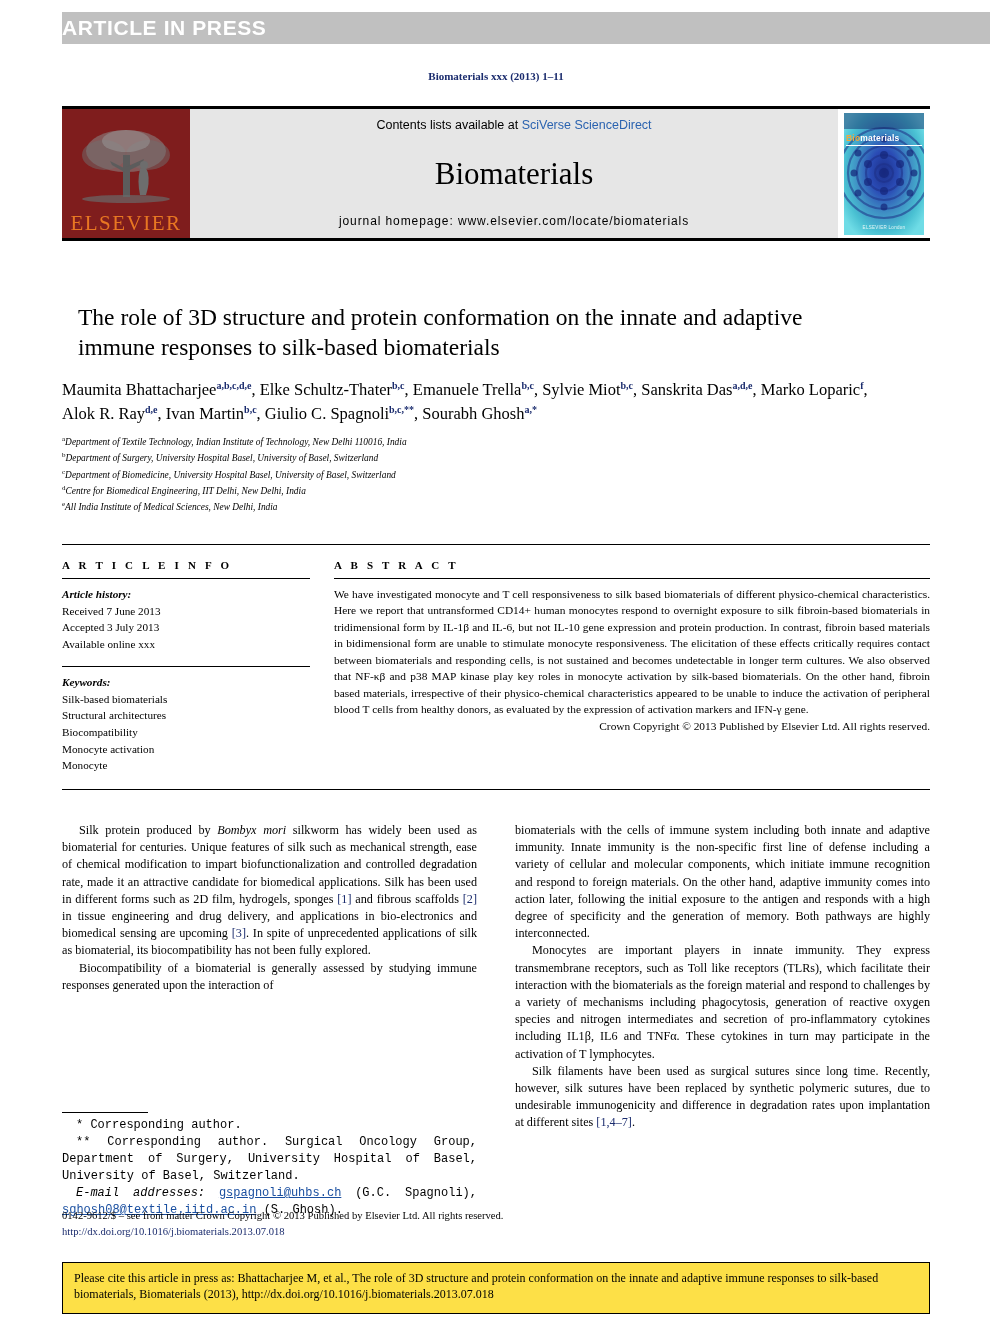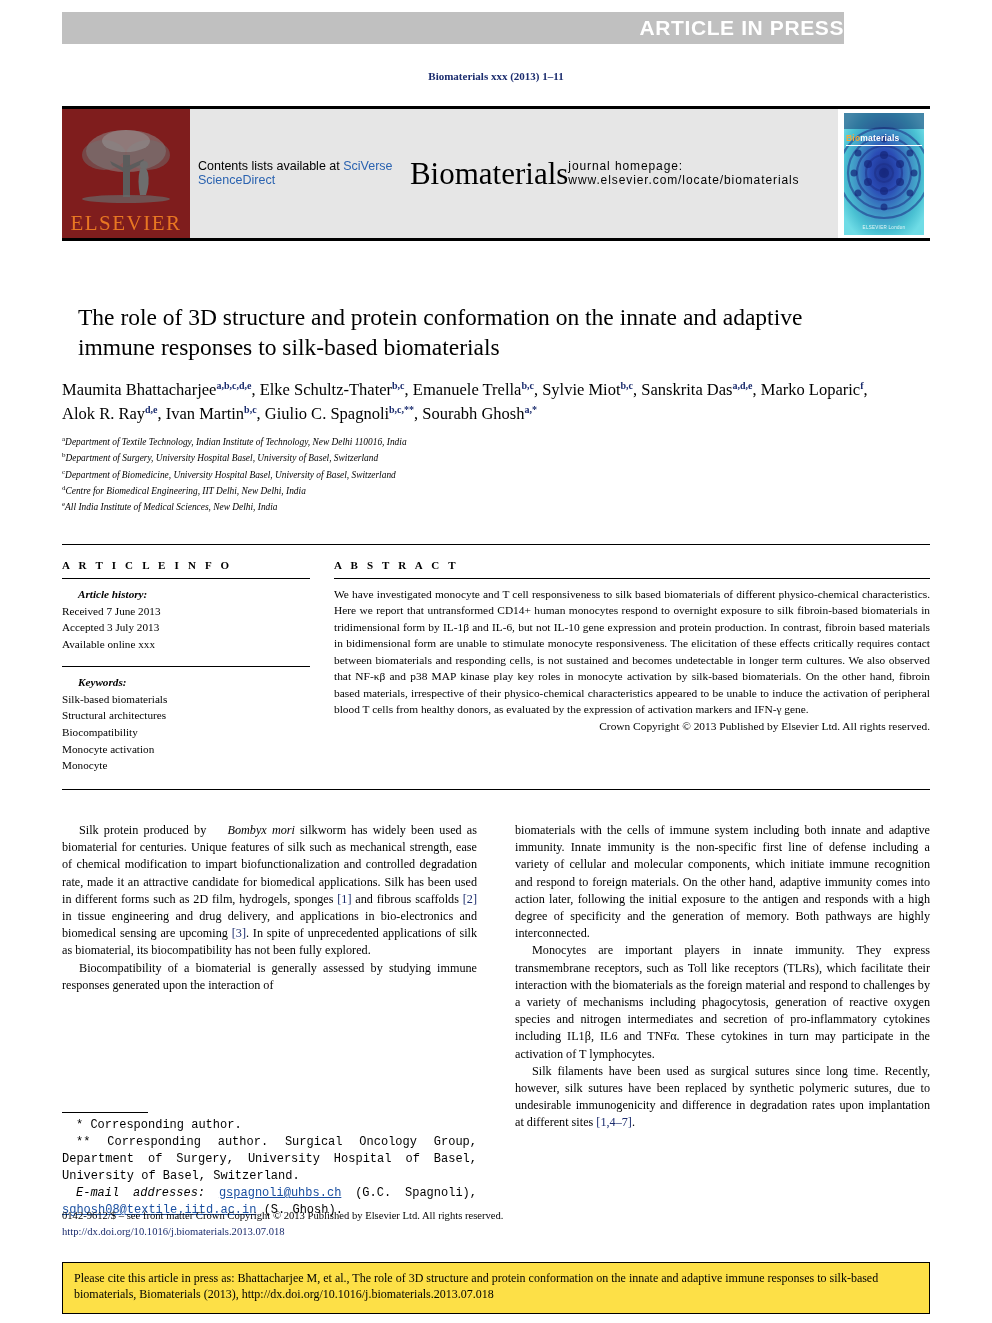--- a/index.html
+++ b/index.html
@@ -20,27 +20,26 @@
     width: 992px;
     height: 1323px;
     box-sizing: border-box;
   }
 
   
   .aip-banner {
     position: absolute;
     left: 62px;
     top: 12px;
-    width: 740px;
+    width: 928px;
     height: 32px;
     background: #c0c0c0;
     display: flex;
     align-items: center;
-    justify-content: flex-end;
-    padding-left: 42px;
+    justify-content: flex-start;
   }
   .aip-banner span {
     font-family: "Liberation Sans", sans-serif;
     font-weight: bold;
     font-size: 21px;
     letter-spacing: 0.6px;
     color: #ffffff;
   }
 
   
@@ -86,24 +85,24 @@
     font-size: 21px;
     letter-spacing: 1.5px;
     color: #E87722;
     line-height: 1;
     margin-top: -2px;
   }
   .masthead-center {
     flex: 1 1 auto;
     background: #e6e6e6;
     display: flex;
-    flex-direction: row;
+    flex-direction: column;
     align-items: center;
     justify-content: space-between;
-    padding: 9px 0 10px 8px;
+    padding: 9px 0 10px 0;
     box-sizing: border-box;
   }
   .contents-line {
     font-family: "Liberation Sans", sans-serif;
     font-size: 12.5px;
     color: #000;
   }
   .contents-line a { color: #2b63b0; text-decoration: none; }
   .journal-name {
     font-family: "Liberation Serif", serif;
@@ -263,21 +262,21 @@
   .body-p {
     font-family: "Liberation Serif", serif;
     font-size: 12.2px;
     line-height: 1.41;
     text-align: justify;
     margin: 0;
     text-indent: 17px;
   }
   .body-p + .body-p { margin-top: 0; }
   .ref { color: #1a2b6d; }
-  .ital { font-style: italic; margin-left: 16px; }
+  .ital { font-style: italic; }
 
   
   .footnotes {
     position: absolute;
     left: 62px;
     top: 1112px;
     width: 415px;
   }
   .fn-rule {
     width: 86px;

